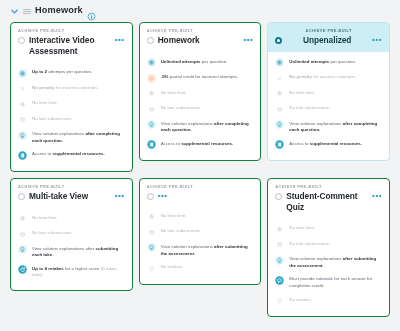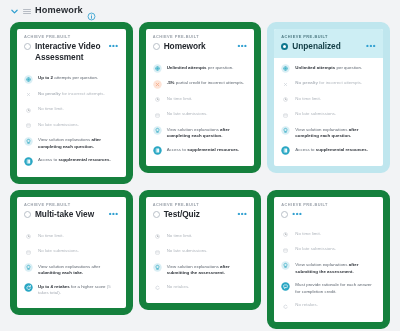--- a/index.html
+++ b/index.html
@@ -26,28 +26,28 @@
     font-size: 9.2px; font-weight: bold; color: #2a2e34;
     letter-spacing: 0.1px; line-height: 1;
   }
   .info-ic { width: 9px; height: 9px; flex: 0 0 auto; cursor: pointer; }
 
   
   .row { display: flex; gap: 6px; padding: 0 4px 6px 4px; align-items: flex-start; }
   .card {
     flex: 1 1 0; min-width: 0;
     background: #ffffff;
-    border: 7px solid #15803d;
-    border-radius: 9px;
+    border: 1px solid #15803d;
+    border-radius: 4px;
     overflow: hidden;
   }
   .card.selected { border-color: #bfe6ee; }
 
   .card-head { padding: 5px 7px 6px 7px; }
-  .card.selected .card-head { background: #cdeef4; }
+  .card.selected .card-head { background: #cdeef4; text-align: center; }
   .eyebrow {
     font-size: 3.9px; font-weight: bold; letter-spacing: 0.45px;
     color: #9aa1aa; text-transform: uppercase; margin-bottom: 2px;
   }
   .card.selected .eyebrow { color: #4f7b84; }
   .title-line { display: flex; align-items: flex-start; gap: 4px; }
   .radio {
     width: 7px; height: 7px; border-radius: 50%;
     border: 1px solid #b9c0c8; background: #fff;
     flex: 0 0 auto; margin-top: 2px; cursor: pointer;
@@ -363,21 +363,20 @@
                 </span>
                 <span class="ftxt"><b>Up to 4 retakes</b> for a higher score <span class="muted">(5 takes total).</span></span>
               </div>
             </div>
           </div>
           <div class="card">
             <div class="card-head">
          <div class="eyebrow">ACHIEVE PRE-BUILT</div>
          <div class="title-line">
            <span class="radio "></span>
-           <span class="card-title">Test/Quiz</span>
            <span class="dots">•••</span>
          </div>
        </div>
        <div class="feats">
               <div class="feat off">
                 <span class="fic">
                   <svg viewBox="0 0 18 18" width="9" height="9">
                     <circle cx="9" cy="9" r="3.8" fill="none" stroke="#c9ced5" stroke-width="1.2"></circle>
                     <path d="M9 6.6V9l1.8 1" stroke="#c9ced5" stroke-width="1.2" stroke-linecap="round"></path>
                   </svg>
@@ -411,20 +410,21 @@
                 </span>
                 <span class="ftxt">No retakes.</span>
               </div>
             </div>
           </div>
           <div class="card">
             <div class="card-head">
          <div class="eyebrow">ACHIEVE PRE-BUILT</div>
          <div class="title-line">
            <span class="radio "></span>
+           <span class="card-title">Student-Comment Quiz</span>
            <span class="dots">•••</span>
          </div>
        </div>
        <div class="feats">
               <div class="feat off">
                 <span class="fic">
                   <svg viewBox="0 0 18 18" width="9" height="9">
                     <circle cx="9" cy="9" r="3.8" fill="none" stroke="#c9ced5" stroke-width="1.2"></circle>
                     <path d="M9 6.6V9l1.8 1" stroke="#c9ced5" stroke-width="1.2" stroke-linecap="round"></path>
                   </svg>

